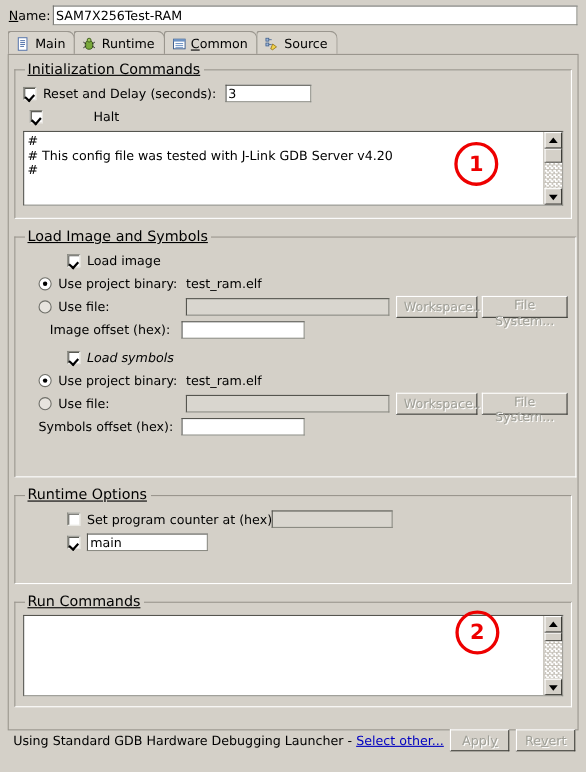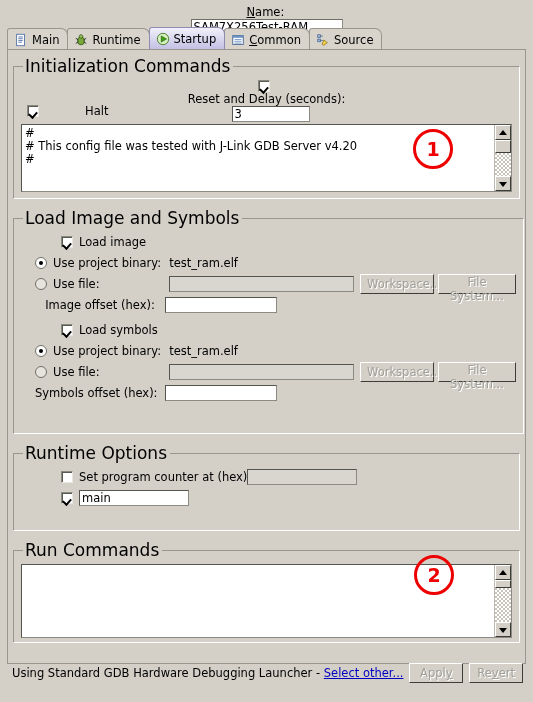--- a/index.html
+++ b/index.html
@@ -16,21 +16,20 @@
     overflow: hidden;
     position: relative;
   }
 
   
   #name-row {
     display: flex;
     align-items: center;
     padding: 5px 8px 4px 8px;
     height: 18px;
-    flex-direction: column;
   }
   #name-label {
     width: 40px;
     font-size: 11.5px;
     white-space: nowrap;
   }
   #name-label u { text-decoration: underline; }
   #name-input {
     flex: 1;
     height: 16px;
@@ -98,24 +97,25 @@
   fieldset.grp {
     border: 1px solid #ffffff;
     border-top-color: #9a968e;
     border-left-color: #9a968e;
     margin: 0 0 9px 0;
     padding: 4px 7px 7px 7px;
     position: relative;
     background: transparent;
   }
   fieldset.grp > legend {
-    font-size: 17px;
+    font-size: 13px;
     padding: 0 3px 0 2px;
     margin-left: 2px;
     color: #000;
+    text-decoration: underline;
   }
 
   .row {
     display: flex;
     align-items: center;
     height: 20px;
     margin-bottom: 1px;
     margin-left: 40px;
   }
 
@@ -347,27 +347,20 @@
       <ellipse cx="8" cy="9" rx="4" ry="4.5" fill="#7aa93c" stroke="#3e5d1c" stroke-width="1"></ellipse>
       <circle cx="8" cy="4" r="2" fill="#9fc75f" stroke="#3e5d1c" stroke-width="1"></circle>
       <line x1="2" y1="6" x2="5" y2="8" stroke="#2d2d2d" stroke-width="1"></line>
       <line x1="14" y1="6" x2="11" y2="8" stroke="#2d2d2d" stroke-width="1"></line>
       <line x1="2" y1="12" x2="5" y2="10" stroke="#2d2d2d" stroke-width="1"></line>
       <line x1="14" y1="12" x2="11" y2="10" stroke="#2d2d2d" stroke-width="1"></line>
     </svg>
     <span>Runtime</span>
   </div>
 
-  <div class="tab selected">
-    <svg class="tab-icon" viewBox="0 0 16 16">
-      <circle cx="8" cy="8" r="6.5" fill="#d8f0c0" stroke="#3e7a1e" stroke-width="1"></circle>
-      <polygon points="6,4.5 12,8 6,11.5" fill="#3ba017" stroke="#2b6a10" stroke-width="0.8"></polygon>
-    </svg>
-    <span>Startup</span>
-  </div>
 
   <div class="tab">
     <svg class="tab-icon" viewBox="0 0 16 16">
       <rect x="2" y="3" width="12" height="10" fill="#ffffff" stroke="#3b5c8c" stroke-width="1"></rect>
       <rect x="2" y="3" width="12" height="2.5" fill="#6d93c4"></rect>
       <line x1="4" y1="7.5" x2="12" y2="7.5" stroke="#6d93c4" stroke-width="1"></line>
       <line x1="4" y1="9.5" x2="12" y2="9.5" stroke="#6d93c4" stroke-width="1"></line>
       <line x1="4" y1="11.5" x2="12" y2="11.5" stroke="#6d93c4" stroke-width="1"></line>
     </svg>
     <span><u>C</u>ommon</span>
@@ -384,21 +377,21 @@
     <span>Source</span>
   </div>
 
 </div>
 
 <div id="panel">
 
   <fieldset class="grp" style="height:130px;">
     <legend>Initialization Commands</legend>
 
-    <div class="row" style="margin-left:0;flex-direction:column;">
+    <div class="row" style="margin-left:0;">
       <span class="cb checked"></span>
       <span class="lbl">Reset and Delay (seconds):</span>
       <input class="txt" type="text" style="width: 78px; margin-left: 8px;" value="3">
     </div>
 
     <div class="row" style="margin-left:6px;gap:40px;">
       <span class="cb checked"></span>
       <span class="lbl">Halt</span>
     </div>
 
@@ -439,21 +432,21 @@
       <input class="txt disabled" type="text" style="width: 185px;" disabled="" value="">
       <button class="btn disabled" style="width:74px;margin-left:6px;" disabled="">Workspace...</button>
       <button class="btn disabled" style="width:78px;margin-left:4px;" disabled="">File System...</button>
     </div>
 
     <div class="row" style="margin-left:14px;">
       <span class="lbl" style="width:130px;text-align:center;">Image offset (hex):</span>
       <input class="txt" type="text" style="width: 112px;" value="">
     </div>
 
-    <div class="row" style="margin-top:5px;">
+    <div class="row" style="margin-top:5px;font-style:italic;">
       <span class="cb checked"></span>
       <span class="lbl">Load symbols</span>
     </div>
 
     <div class="row" style="margin-left:14px;">
       <span class="rb selected"></span>
       <span class="lbl">Use project binary:</span>
       <span class="lbl" style="margin-left:8px;">test_ram.elf</span>
     </div>
 

